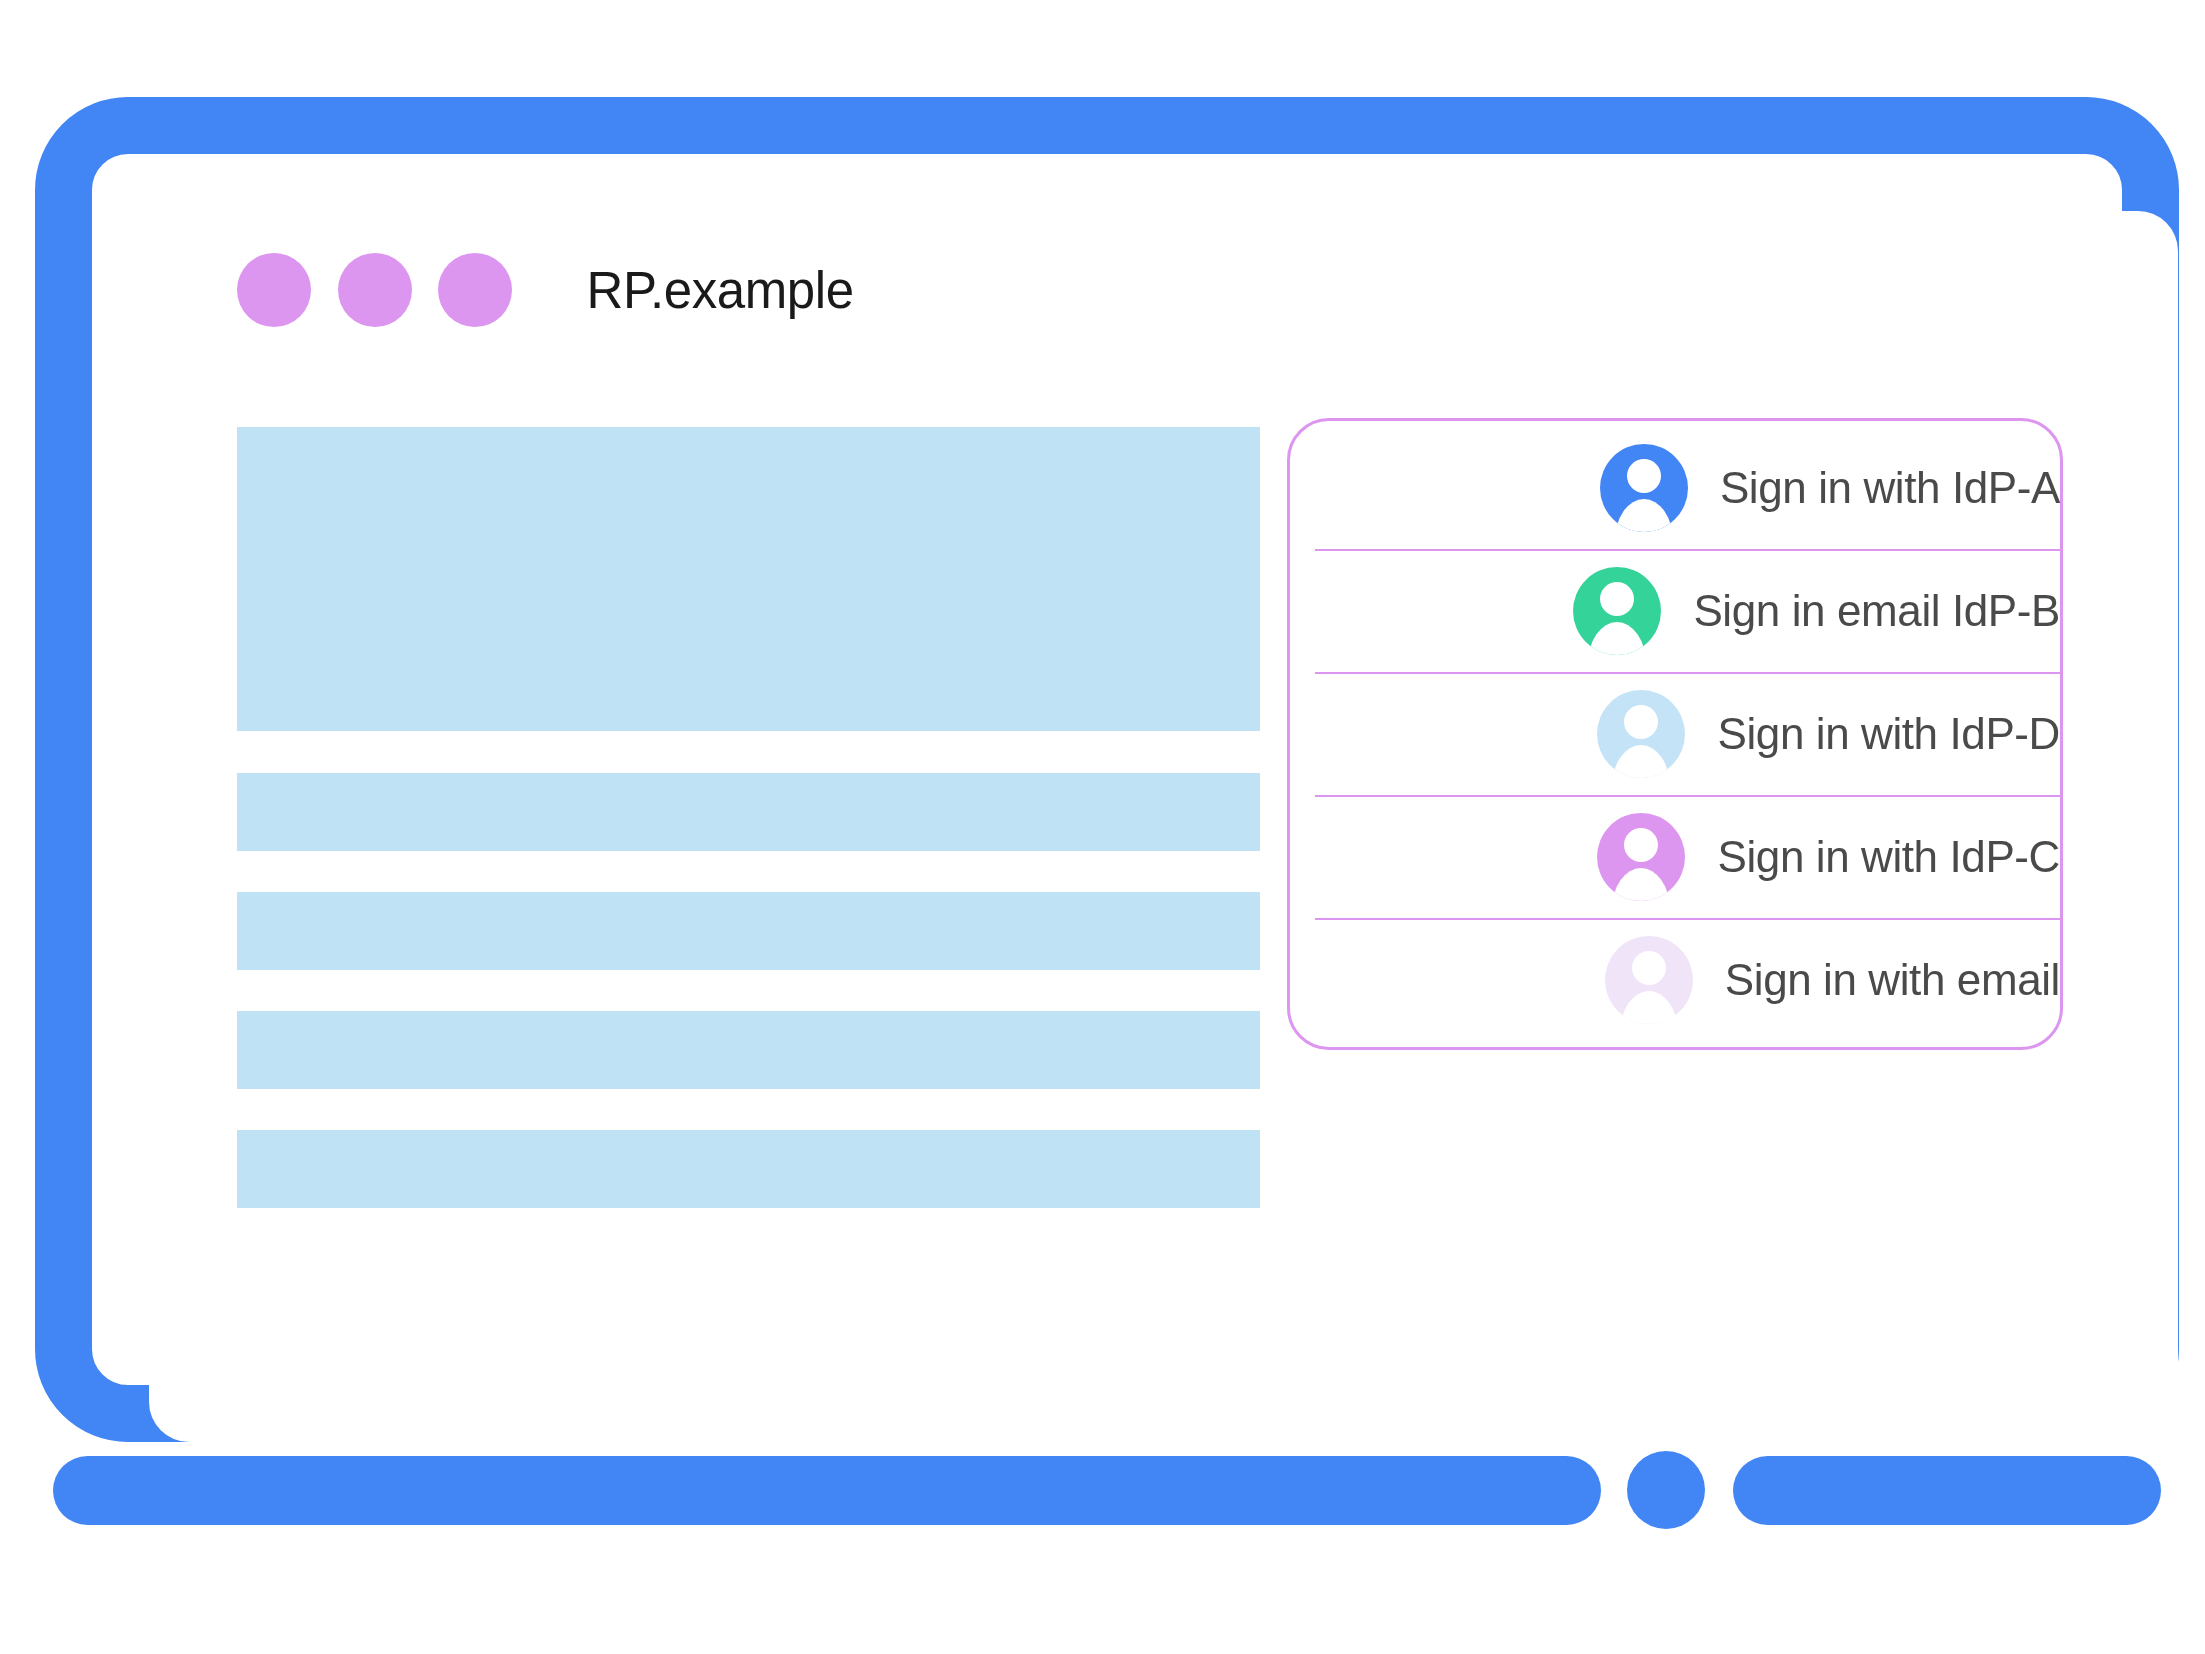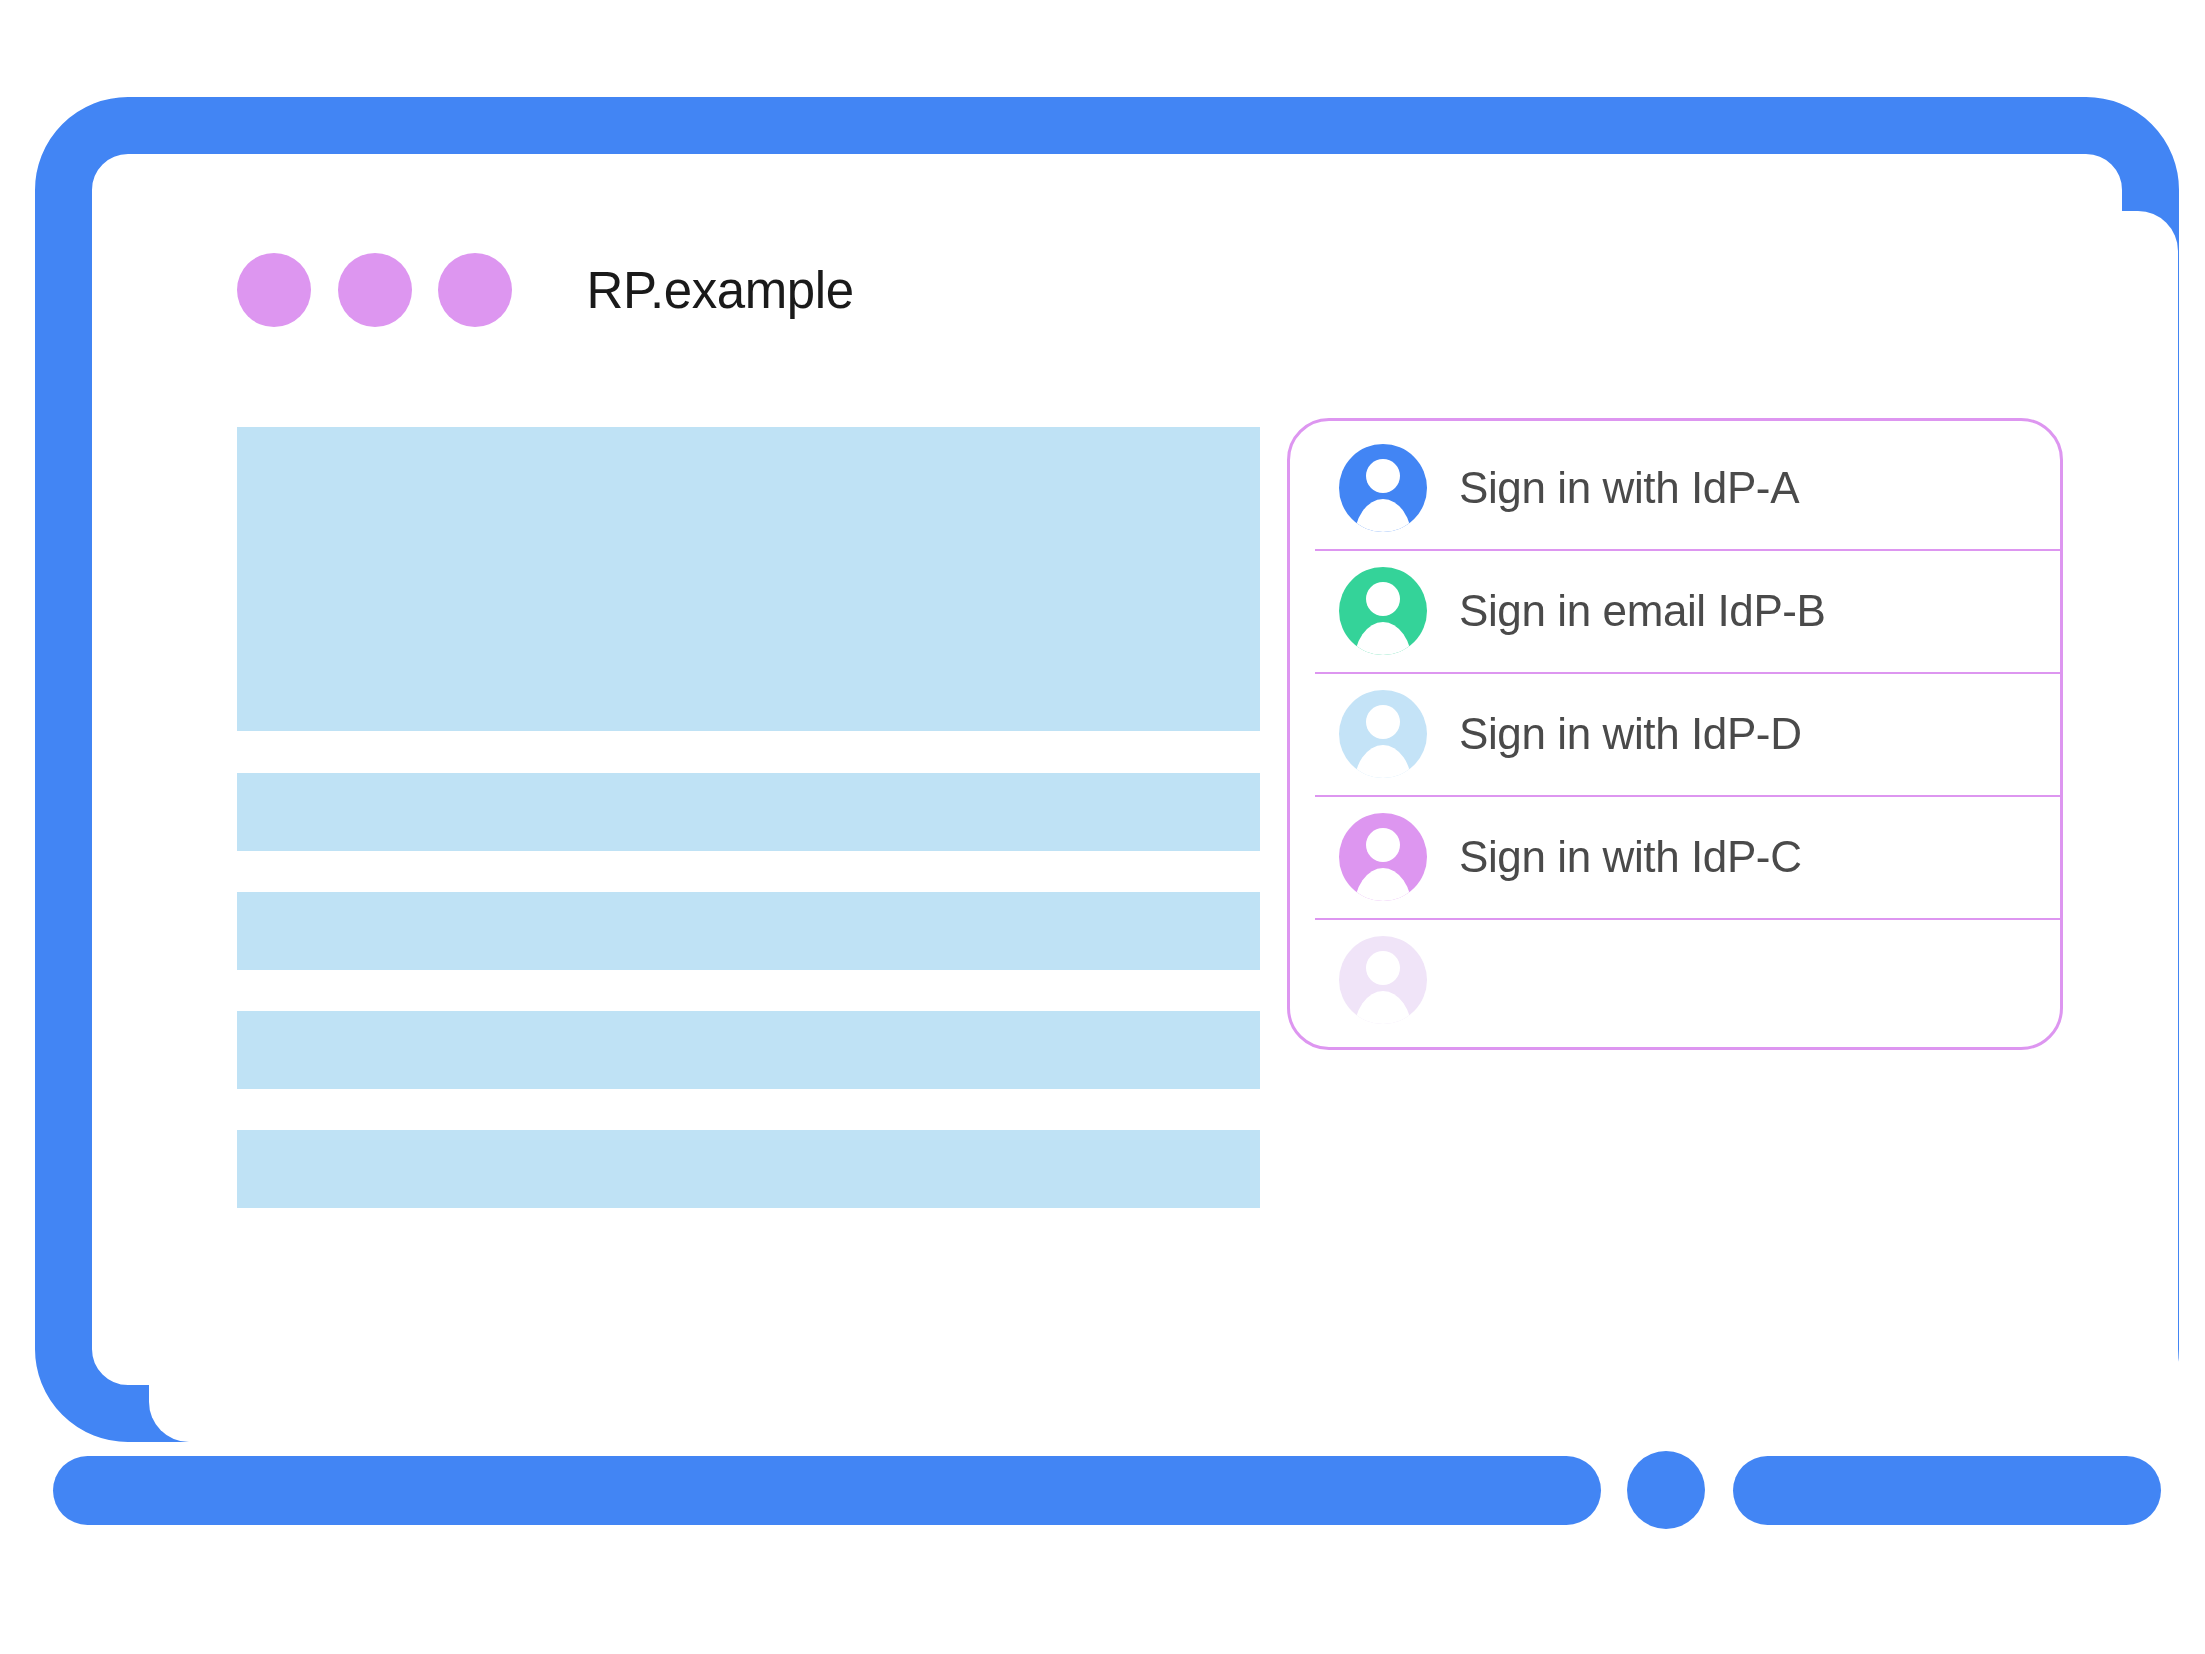--- a/index.html
+++ b/index.html
@@ -116,23 +116,24 @@
     box-sizing: border-box;
     border: 3.5px solid #dd96f0;
     border-radius: 42px;
     background: #ffffff;
     padding: 5.3px 0 5.3px 0;
   }
   .account-row {
     display: flex;
     align-items: center;
     height: 123px;
-    padding-left: 49px;
+    padding-left: 35px;
     box-sizing: border-box;
     position: relative;
+    justify-content: flex-end;
   }
   .account-row + .account-row::before {
     content: "";
     position: absolute;
     left: 25px;
     right: 0;
     top: 0;
     height: 1.8px;
     background: #dd96f0;
   }
@@ -228,20 +229,21 @@
           </span>
           <span class="account-label">Sign in with IdP-C</span>
         </div>
 
 
         <div class="account-row">
           <span class="avatar" style="background:#f0e4f8">
             <span class="head"></span>
               <span class="body"></span>
           </span>
+          <span class="account-label">Sign in with email</span>
         </div>
 
 
       </div>
 
     </div>
   </div>
 
   <div class="base-bar base-bar-left"></div>
   <div class="home-button"></div>

